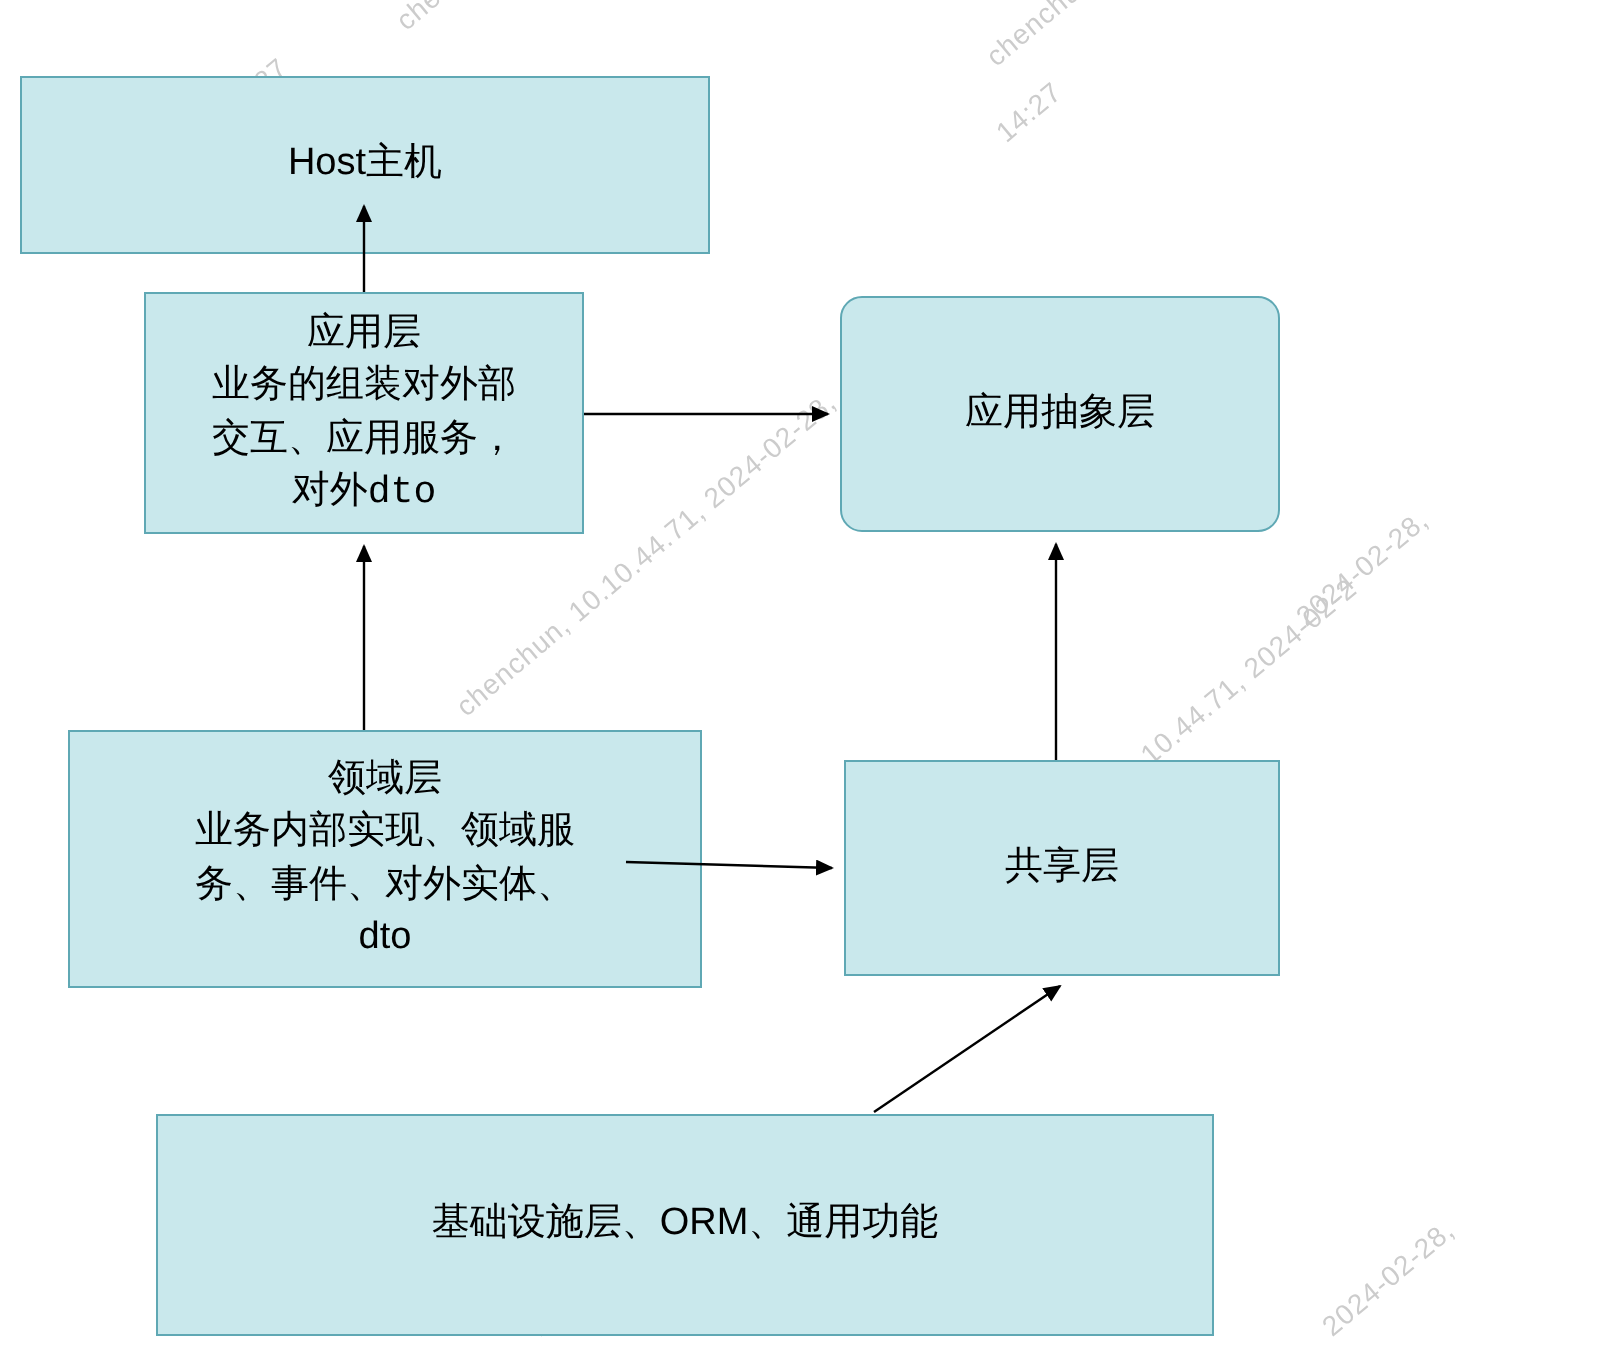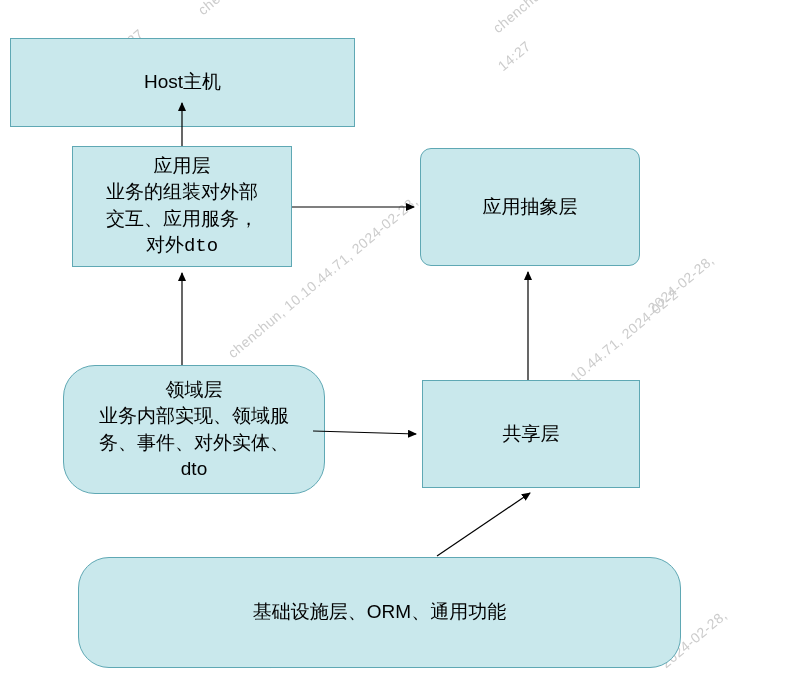--- a/index.html
+++ b/index.html
@@ -33,23 +33,23 @@
     color: #000000;
     font-size: 19px;
     line-height: 1.38;
     z-index: 2;
   }
   .box span { white-space: pre-line; }
 
   .box-host      { left: 10px;  top: 8px;   width: 345px; height: 89px; margin-top: 30px;  }
   .box-app       { left: 72px;  top: 146px; width: 220px; height: 121px; font-family: Liberation Mono, monospace; }
   .box-appabs    { left: 420px; top: 148px; width: 220px; height: 118px; border-radius: 11px; }
-  .box-domain    { left: 63px;  top: 365px; width: 262px; height: 129px; border-radius: 32px; }
+  .box-domain    { left: 34px;  top: 365px; width: 317px; height: 129px; }
   .box-shared    { left: 422px; top: 380px; width: 218px; height: 108px; justify-content: center; }
-  .box-infra     { left: 78px;  top: 557px; width: 603px; height: 111px; border-radius: 31px; }
+  .box-infra     { left: 78px;  top: 557px; width: 529px; height: 111px; }
 
   .wm {
     position: absolute;
     color: #cccccc;
     font-size: 14px;
     white-space: nowrap;
     transform: rotate(-40deg);
     transform-origin: left bottom;
     z-index: 1;
     letter-spacing: 0.5px;

